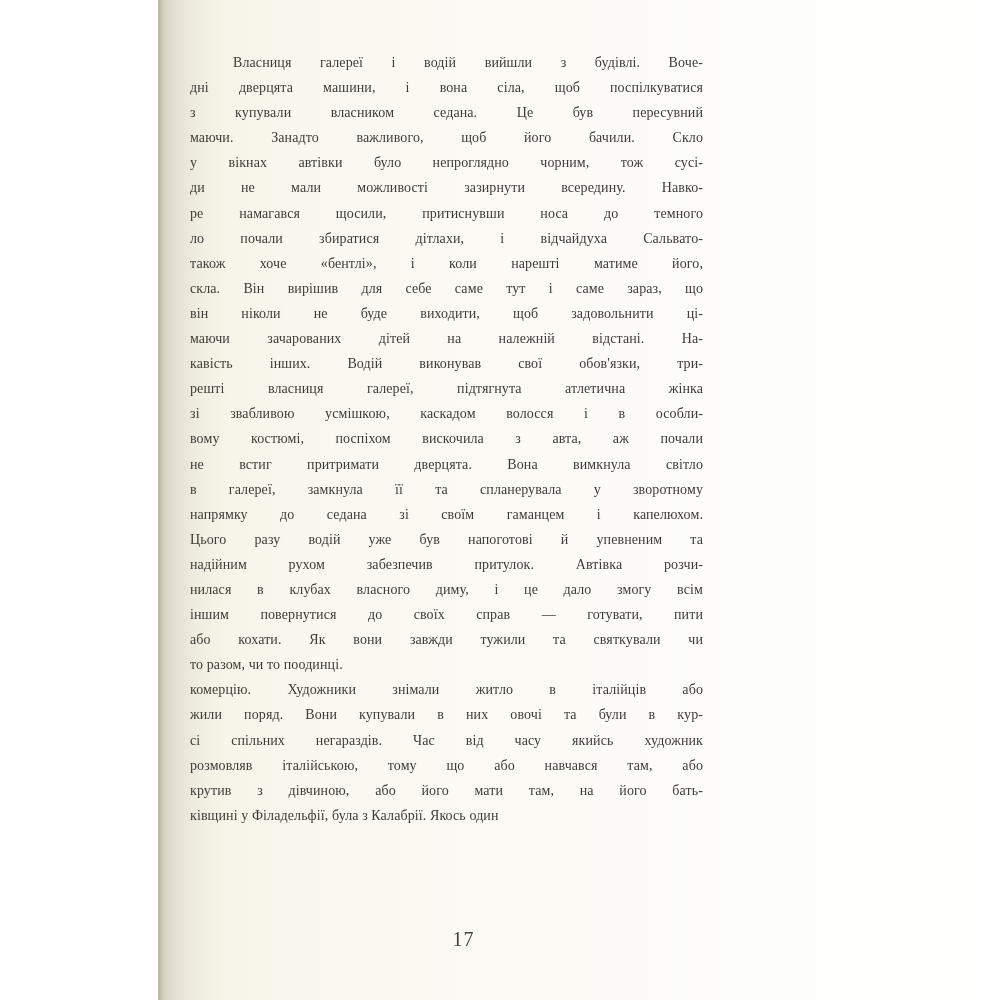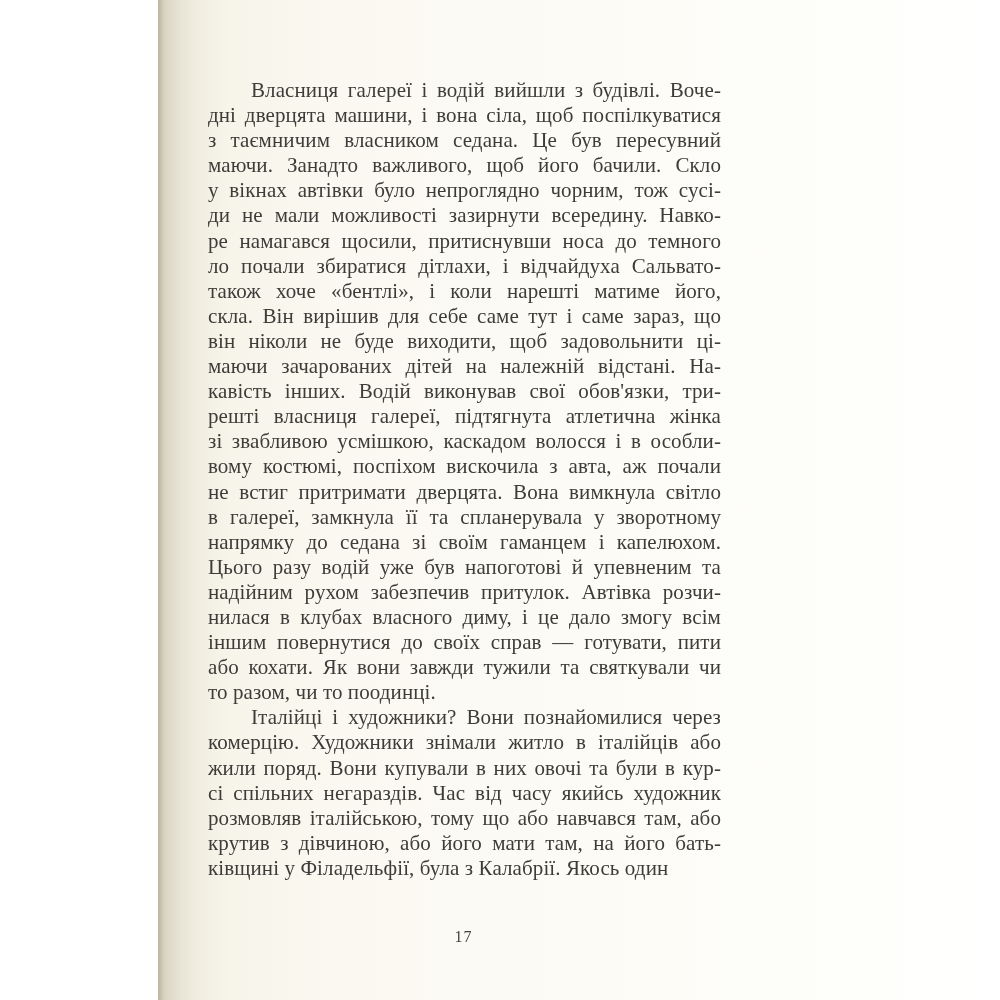--- a/index.html
+++ b/index.html
@@ -37,64 +37,63 @@
   #page-crease {
     position: absolute;
     left: 0;
     top: 0;
     width: 6px;
     height: 1000px;
     background: linear-gradient(90deg, rgba(170,165,140,0.55), rgba(170,165,140,0));
   }
   #text-block {
     position: absolute;
-    left: 208px;
+    left: 190px;
     top: 50px;
     width: 513px;
     color: #3d3c38;
-    font-size: 21px;
+    font-size: 14px;
     line-height: 25.1px;
     letter-spacing: 0.1px;
-    margin-top: 28px;
   }
   .paragraph { margin: 0; padding: 0; }
   .text-line {
     white-space: nowrap;
     text-align: justify;
     text-align-last: justify;
     height: 25.1px;
     overflow: visible;
   }
   .text-line.first-line { padding-left: 43px; }
   .text-line.para-end {
     text-align-last: left;
   }
   #page-number {
     position: absolute;
     left: 207px;
     top: 928px;
     width: 513px;
     text-align: center;
     color: #44433e;
-    font-size: 16px;
+    font-size: 20px;
     letter-spacing: 1px;
   }
 </style>
 </head>
 <body>
 
 <div id="screen">
   <div id="book-page">
     <div id="page-crease"></div>
   </div>
   <div id="text-block">
       <div class="paragraph">
         <div class="text-line first-line">Власниця галереї і водій вийшли з будівлі. Воче-</div>
         <div class="text-line">дні дверцята машини, і вона сіла, щоб поспілкуватися</div>
-        <div class="text-line">з таємничим власником седана. Це був пересувний</div>
+        <div class="text-line">з купували власником седана. Це був пересувний</div>
         <div class="text-line">маючи. Занадто важливого, щоб його бачили. Скло</div>
         <div class="text-line">у вікнах автівки було непроглядно чорним, тож сусі-</div>
         <div class="text-line">ди не мали можливості зазирнути всередину. Навко-</div>
         <div class="text-line">ре намагався щосили, притиснувши носа до темного</div>
         <div class="text-line">ло почали збиратися дітлахи, і відчайдуха Сальвато-</div>
         <div class="text-line">також хоче «бентлі», і коли нарешті матиме його,</div>
         <div class="text-line">скла. Він вирішив для себе саме тут і саме зараз, що</div>
         <div class="text-line">він ніколи не буде виходити, щоб задовольнити ці-</div>
         <div class="text-line">маючи зачарованих дітей на належній відстані. На-</div>
         <div class="text-line">кавість інших. Водій виконував свої обов'язки, три-</div>
@@ -105,21 +104,20 @@
         <div class="text-line">в галереї, замкнула її та спланерувала у зворотному</div>
         <div class="text-line">напрямку до седана зі своїм гаманцем і капелюхом.</div>
         <div class="text-line">Цього разу водій уже був напоготові й упевненим та</div>
         <div class="text-line">надійним рухом забезпечив притулок. Автівка розчи-</div>
         <div class="text-line">нилася в клубах власного диму, і це дало змогу всім</div>
         <div class="text-line">іншим повернутися до своїх справ — готувати, пити</div>
         <div class="text-line">або кохати. Як вони завжди тужили та святкували чи</div>
         <div class="text-line para-end">то разом, чи то поодинці.</div>
       </div>
       <div class="paragraph">
-        <div class="text-line first-line">Італійці і художники? Вони познайомилися через</div>
         <div class="text-line">комерцію. Художники знімали житло в італійців або</div>
         <div class="text-line">жили поряд. Вони купували в них овочі та були в кур-</div>
         <div class="text-line">сі спільних негараздів. Час від часу якийсь художник</div>
         <div class="text-line">розмовляв італійською, тому що або навчався там, або</div>
         <div class="text-line">крутив з дівчиною, або його мати там, на його бать-</div>
         <div class="text-line para-end">ківщині у Філадельфії, була з Калабрії. Якось один</div>
       </div>
     </div>
   <div id="page-number">17</div>
 </div>

